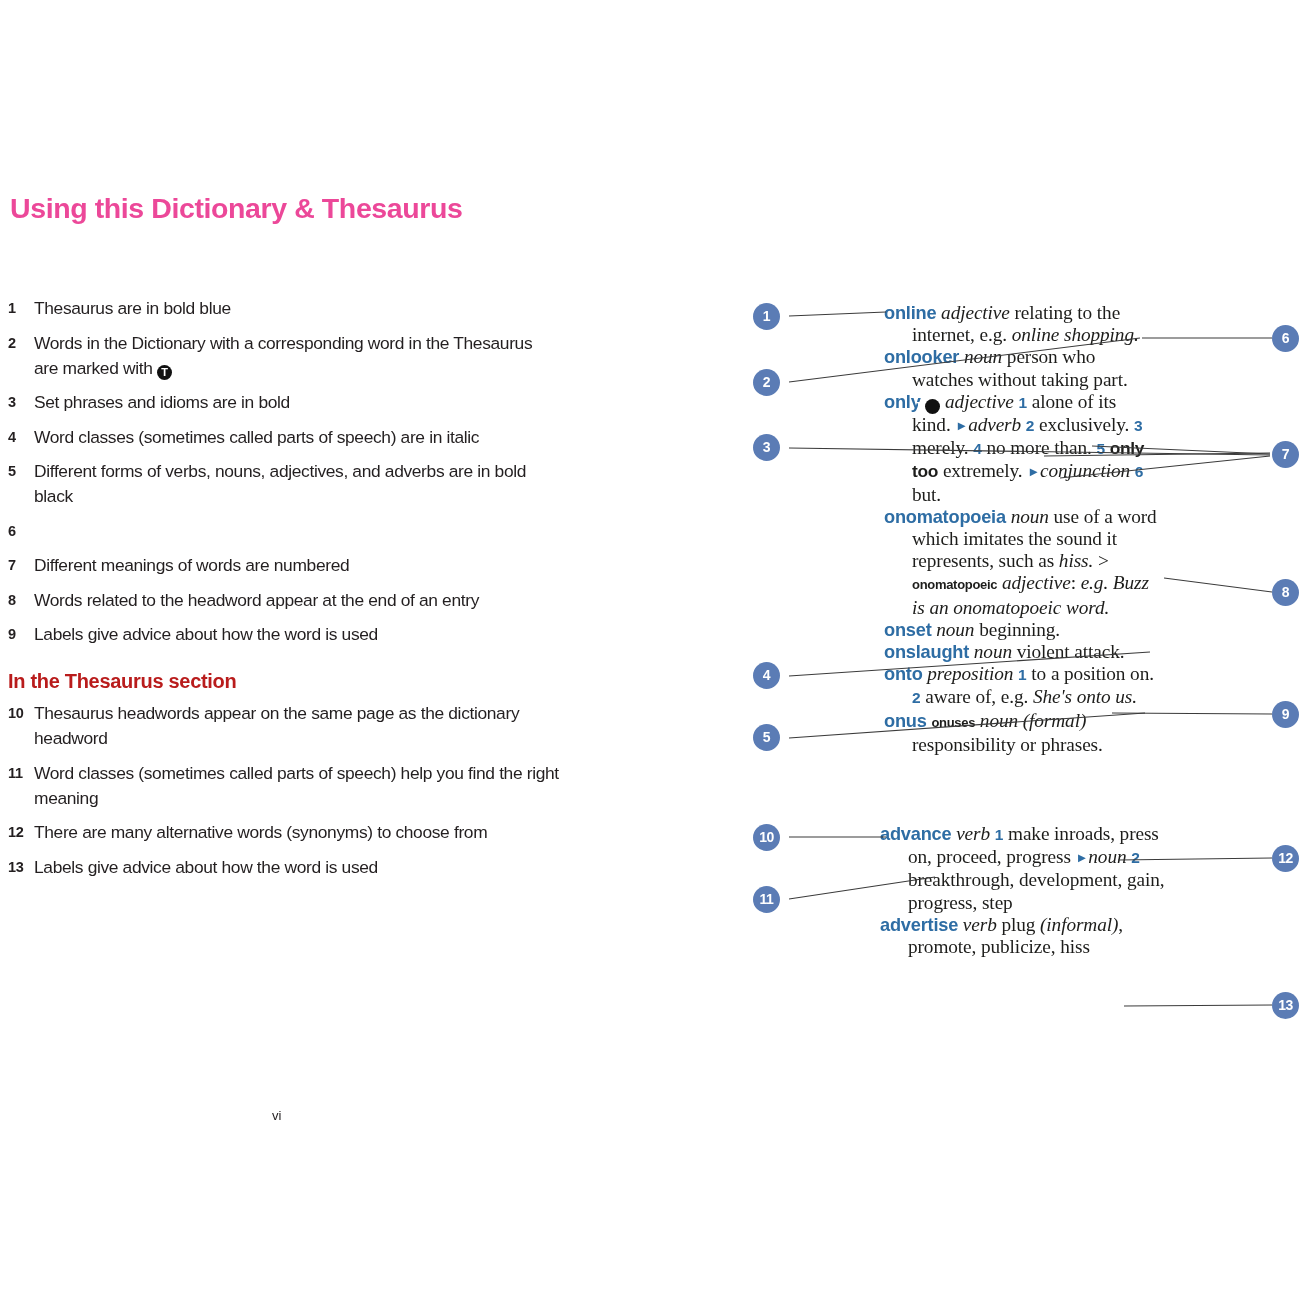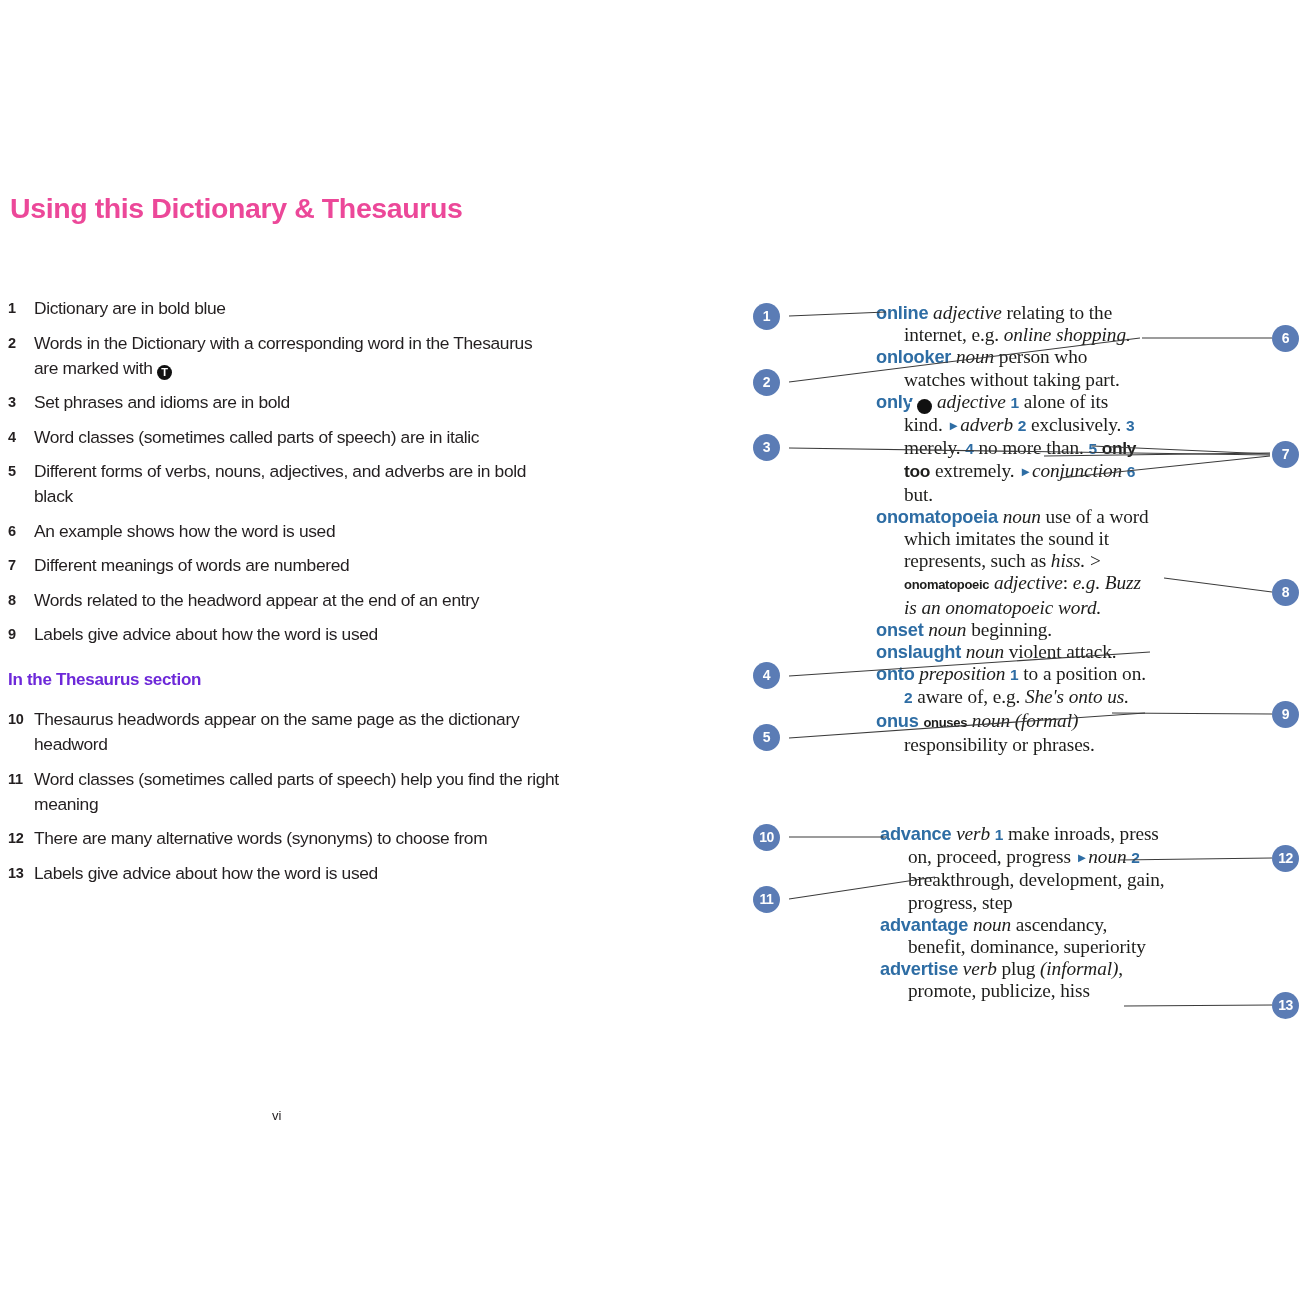--- a/index.html
+++ b/index.html
@@ -59,26 +59,26 @@
   }
   .list-item .txt {
     font-size: 17.4px;
     line-height: 25px;
     color: #231f20;
     letter-spacing: -0.35px;
     max-width: 525px;
   }
 
   .section-heading {
-    font-size: 17px;
-    font-weight: bold;
-    color: #6d28d9;
+    font-size: 20px;
+    font-weight: bold;
+    color: #b91c1c;
     letter-spacing: -0.3px;
     margin-top: 23px;
-    margin-bottom: 17px;
+    margin-bottom: 8px;
     margin-left: 0px;
   }
 
   .tmark {
     display: inline-block;
     width: 15px;
     height: 15px;
     border-radius: 50%;
     background: #111;
     color: #fff;
@@ -100,21 +100,21 @@
   }
 
   .entry-block {
     position: absolute;
     font-family: "Liberation Serif", serif;
     font-size: 19.3px;
     line-height: 22.2px;
     color: #1d1d1b;
     letter-spacing: -0.1px;
   }
-  #dict-block { left: 256px; top: 302px; width: 275px; }
+  #dict-block { left: 264px; top: 302px; width: 275px; }
   #thes-block { left: 260px; top: 823px; width: 285px; }
 
   .entry {
     padding-left: 28px;
     text-indent: -28px;
     margin: 0;
   }
 
   .hw {
     font-family: "Liberation Sans", sans-serif;
@@ -189,21 +189,21 @@
 <body>
 
 <div id="left-page">
 
   <div id="page-title">Using this Dictionary &amp; Thesaurus</div>
 
   <div id="instruction-list">
 
     <div class="list-item">
       <span class="num">1</span>
-      <span class="txt">Dictionary are in bold blue</span>
+      <span class="txt">Thesaurus are in bold blue</span>
     </div>
 
     <div class="list-item">
       <span class="num">2</span>
       <span class="txt"><span>Words in the Dictionary with a corresponding word in the Thesaurus are marked with </span><span class="tmark">T</span></span>
     </div>
 
     <div class="list-item">
       <span class="num">3</span>
       <span class="txt">Set phrases and idioms are in bold</span>
@@ -214,21 +214,20 @@
       <span class="txt">Word classes (sometimes called parts of speech) are in italic</span>
     </div>
 
     <div class="list-item">
       <span class="num">5</span>
       <span class="txt">Different forms of verbs, nouns, adjectives, and adverbs are in bold black</span>
     </div>
 
     <div class="list-item">
       <span class="num">6</span>
-      <span class="txt">An example shows how the word is used</span>
     </div>
 
     <div class="list-item">
       <span class="num">7</span>
       <span class="txt">Different meanings of words are numbered</span>
     </div>
 
     <div class="list-item">
       <span class="num">8</span>
       <span class="txt">Words related to the headword appear at the end of an entry</span>
@@ -348,25 +347,20 @@
     <p class="entry">
       <span class="hw">advance</span>
       <span class="pos">verb</span>
       <span class="sense">1</span>
       <span>make inroads, press on, proceed, progress</span>
       <span class="tri">►</span><span class="pos">noun</span>
       <span class="sense">2</span>
       <span>breakthrough, development, gain, progress, step</span>
     </p>
 
-    <p class="entry">
-      <span class="hw">advantage</span>
-      <span class="pos">noun</span>
-      <span>ascendancy, benefit, dominance, superiority</span>
-    </p>
 
     <p class="entry">
       <span class="hw">advertise</span>
       <span class="pos">verb</span>
       <span>plug </span><span class="ex">(informal)</span><span>, promote, publicize, hiss</span>
     </p>
   </div>
 
 </div>
 

